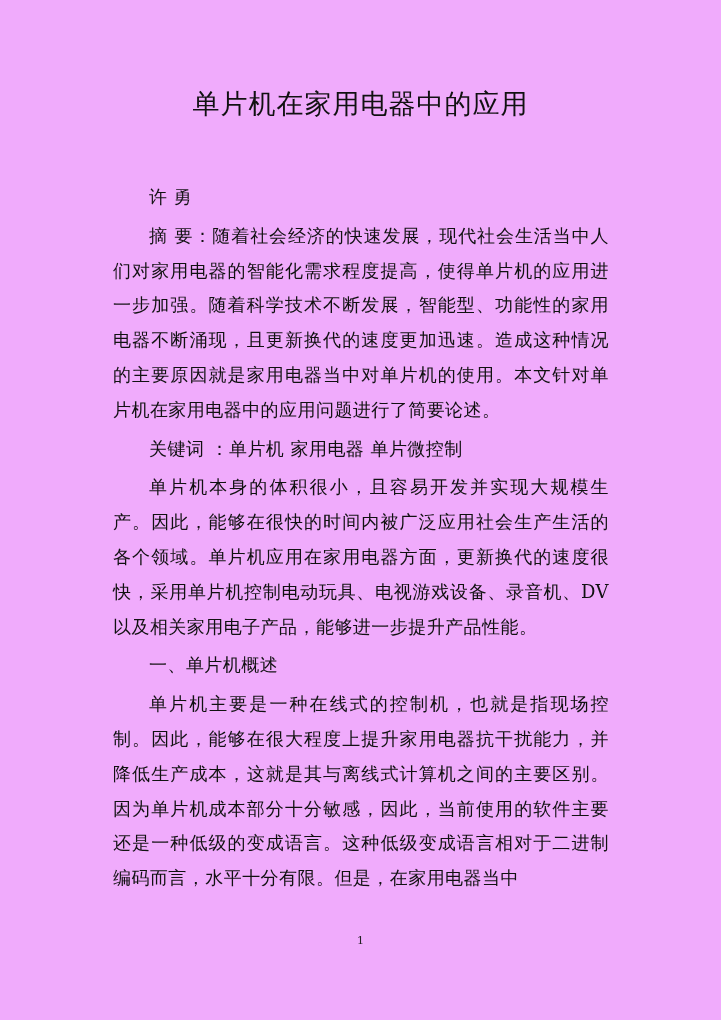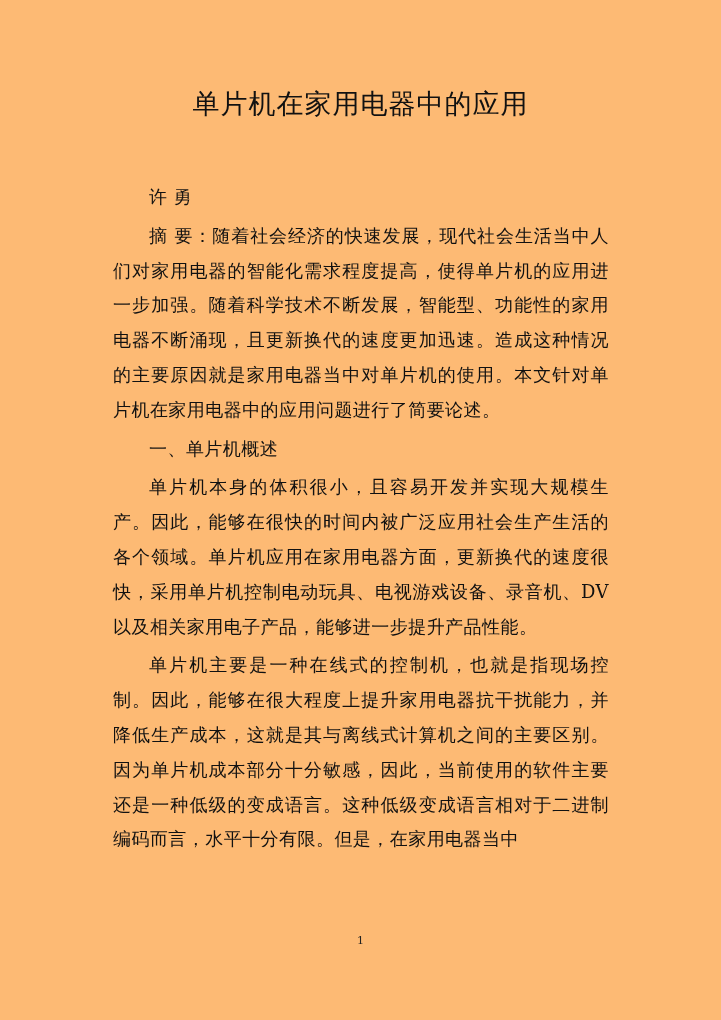--- a/index.html
+++ b/index.html
@@ -1,36 +1,37 @@
 <!DOCTYPE html>
 <html><head>
 <meta charset="utf-8">
 <style>
   html, body { margin: 0; padding: 0; background: #ffffff; }
   body { width: 721px; height: 1020px; position: relative; overflow: hidden;
          font-family: "DejaVu Serif", "Liberation Serif", serif; color: #111; }
-  .page { position: absolute; left: 0; top: 0; width: 721px; height: 1020px; background: #fdba74; }
+  .page { position: absolute; left: 0; top: 0; width: 721px; height: 1020px; background: #f0abfc; }
   .title { position: absolute; top: 84px; left: 0; width: 721px; text-align: center;
            font-size: 27px; letter-spacing: 1px; color: #111; line-height: 40px; }
   .body { position: absolute; left: 109px; top: 176px; width: 504px; }
   .p { font-size: 18px; line-height: 34.8px; margin: 4px; text-align: justify;
        text-align-last: left; word-break: break-all; letter-spacing: 0.45px; }
   .indent { text-indent: 36px; }
   .author { text-indent: 36px; }
   .pagenum { position: absolute; top: 934px; left: 0; width: 721px; text-align: center;
              font-size: 11px; color: #222; }
 </style>
 </head>
 <body>
 
 <div class="page">
   <div class="title">单片机在家用电器中的应用</div>
 
   <div class="body">
     <p class="p author">许  勇</p>
     <p class="p indent">摘  要：随着社会经济的快速发展，现代社会生活当中人们对家用电器的智能化需求程度提高，使得单片机的应用进一步加强。随着科学技术不断发展，智能型、功能性的家用电器不断涌现，且更新换代的速度更加迅速。造成这种情况的主要原因就是家用电器当中对单片机的使用。本文针对单片机在家用电器中的应用问题进行了简要论述。</p>
+    <p class="p indent">关键词  ：单片机 家用电器 单片微控制</p>
+    <p class="p indent">单片机本身的体积很小，且容易开发并实现大规模生产。因此，能够在很快的时间内被广泛应用社会生产生活的各个领域。单片机应用在家用电器方面，更新换代的速度很快，采用单片机控制电动玩具、电视游戏设备、录音机、DV 以及相关家用电子产品，能够进一步提升产品性能。</p>
     <p class="p indent">一、单片机概述</p>
-    <p class="p indent">单片机本身的体积很小，且容易开发并实现大规模生产。因此，能够在很快的时间内被广泛应用社会生产生活的各个领域。单片机应用在家用电器方面，更新换代的速度很快，采用单片机控制电动玩具、电视游戏设备、录音机、DV 以及相关家用电子产品，能够进一步提升产品性能。</p>
     <p class="p indent">单片机主要是一种在线式的控制机，也就是指现场控制。因此，能够在很大程度上提升家用电器抗干扰能力，并降低生产成本，这就是其与离线式计算机之间的主要区别。因为单片机成本部分十分敏感，因此，当前使用的软件主要还是一种低级的变成语言。这种低级变成语言相对于二进制编码而言，水平十分有限。但是，在家用电器当中</p>
   </div>
 
   <div class="pagenum">1</div>
 </div>
 
 </body></html>

